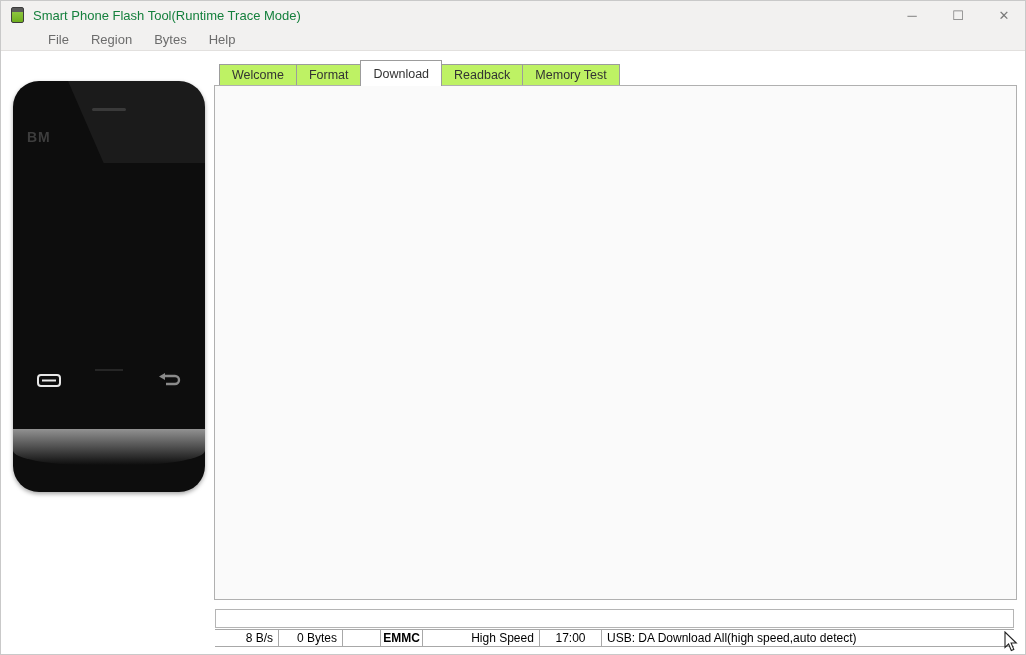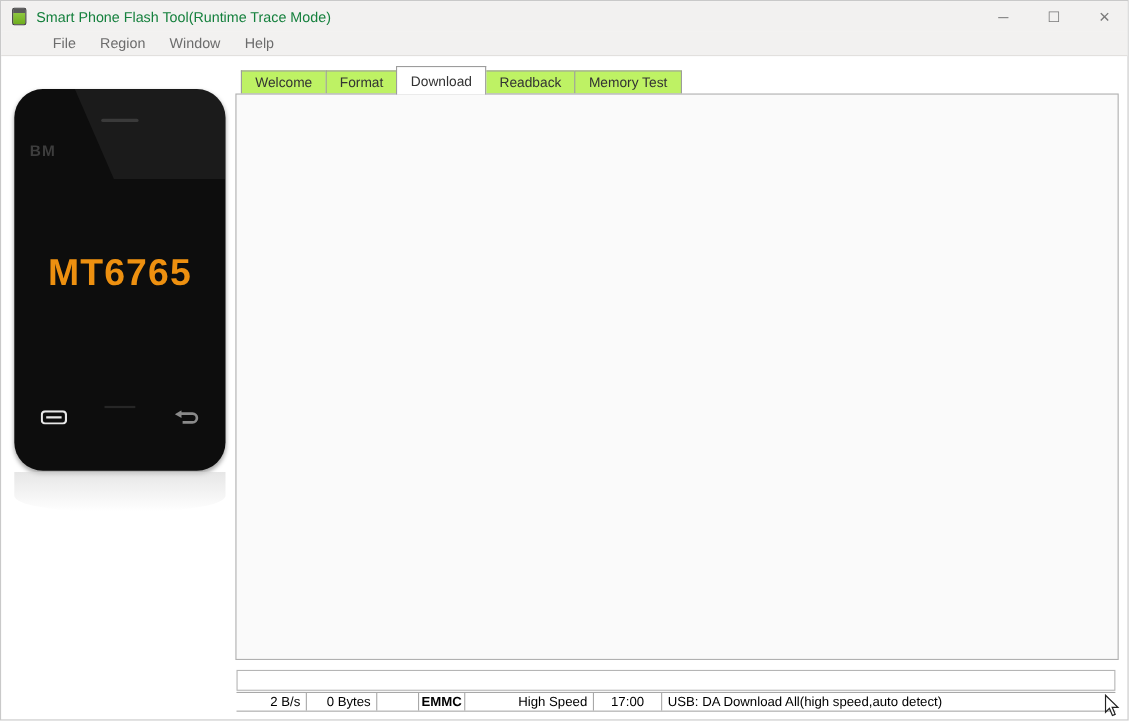--- a/index.html
+++ b/index.html
@@ -16,21 +16,21 @@
   .app-icon { width:13px; height:16px; margin-left:10px; border:1px solid #3c3c3c; border-radius:2px;
               background:linear-gradient(#5a5a5a 0%, #5a5a5a 28%, #8dc63f 28%, #6fae1e 100%); }
   .title-text { margin-left:9px; font-size:13px; color:#15803d; }
   .win-controls { margin-left:auto; display:flex; align-items:center; height:100%; }
   .win-btn { width:46px; height:100%; display:flex; align-items:center; justify-content:center; color:#7a7a7a; font-size:13px; }
   
   .menubar { position:absolute; left:0; top:28px; width:1026px; height:22px; background:#f2f1f0; border-bottom:1px solid #e2e0de; display:flex; align-items:center; }
   .menu-item { font-size:13px; color:#6c6c6c; padding:0 11px; }
   .menu-item:first-child { padding-left:7px;margin-left:40px; }
   
-  .phone { position:absolute; left:12px; top:80px; width:192px; height:347px; background:#0d0d0d; border-radius:26px; overflow:hidden; box-shadow:0 2px 4px rgba(0,0,0,.35); }
+  .phone { position:absolute; left:12px; top:80px; width:192px; height:411px; background:#0d0d0d; border-radius:26px; overflow:hidden; box-shadow:0 2px 4px rgba(0,0,0,.35); }
   .phone .gloss { position:absolute; left:55px; top:0; width:137px; height:82px; background:rgba(255,255,255,.06); clip-path:polygon(0 0,100% 0,100% 100%,26% 100%); }
   .phone .brand { position:absolute; left:14px; top:48px; font-size:14px; font-weight:bold; color:#3d3d3d; letter-spacing:1px; }
   .phone .speaker { position:absolute; left:79px; top:27px; width:34px; height:3px; background:#3a3a3a; border-radius:2px; }
   .phone .chip { position:absolute; left:0; top:148px; width:100%; text-align:center; font-size:34px; font-weight:bold; letter-spacing:1px; }
   .phone .homedash { position:absolute; left:82px; top:288px; width:28px; height:2px; background:#262626; }
   .phone .navmenu { position:absolute; left:24px; top:292px; }
   .phone .navback { position:absolute; left:143px; top:292px; }
   .phone-shadow { position:absolute; left:12px; top:428px; width:192px; height:36px; background:linear-gradient(#d9d9d9, rgba(255,255,255,0)); border-radius:0 0 40% 40%; opacity:.65; }
   
   .tabs { position:absolute; left:218px; top:63px; height:22px; display:flex; align-items:flex-end; }
@@ -106,29 +106,28 @@
   <div class="win-controls">
     <span class="win-btn">─</span>
     <span class="win-btn">☐</span>
     <span class="win-btn">✕</span>
   </div>
 </div>
 
 <div class="menubar">
   <span class="menu-item">File</span>
   <span class="menu-item">Region</span>
-  <span class="menu-item">Window</span>
+  <span class="menu-item">Bytes</span>
   <span class="menu-item">Help</span>
 </div>
 
 <div class="phone">
   <div class="gloss"></div>
   <div class="speaker"></div>
   <div class="brand">BM</div>
-  <div class="chip" id="chip-label" style="color: rgb(237, 144, 16);">MT6765</div>
   <div class="homedash"></div>
   <span class="navmenu">
     <svg width="24" height="13" viewBox="0 0 24 13">
         <rect x="1" y="1" width="22" height="11" rx="3" fill="none" stroke="#e8e8e8" stroke-width="2"></rect>
         <line x1="5" y1="6.5" x2="19" y2="6.5" stroke="#e8e8e8" stroke-width="2"></line>
       </svg>
   </span>
   <span class="navback">
     <svg width="26" height="14" viewBox="0 0 26 14">
         <path d="M8 3 H19 a4 4 0 0 1 4 4 a4 4 0 0 1 -4 4 H10" fill="none" stroke="#8a8a8a" stroke-width="2.4"></path>
@@ -347,21 +346,21 @@
     <div class="vs-thumb"></div>
     <div class="vs-btn vs-down">
         <span class="chev"></span>
       </div>
   </div>
 </div>
 
 <div class="progress-box"></div>
 
 <div class="statusbar">
-  <div class="seg r" style="width:64px;">2 B/s</div>
+  <div class="seg r" style="width:64px;">8 B/s</div>
   <div class="seg r" style="width:64px;">0 Bytes</div>
   <div class="seg" style="width:38px;"></div>
   <div class="seg c b" style="width:42px;">EMMC</div>
   <div class="seg c" style="width:74px;margin-left:43px;">High Speed</div>
   <div class="seg c" style="width:62px;">17:00</div>
   <div class="seg">USB: DA Download All(high speed,auto detect)</div>
 </div>
 
 <svg class="cursor" width="14" height="21" viewBox="0 0 14 21">
   <path d="M1 1 L1 16.5 L4.6 13 L7.3 19.5 L9.8 18.4 L7.1 12 L12.3 12 Z" fill="#ffffff" stroke="#222222" stroke-width="1.1"></path>

